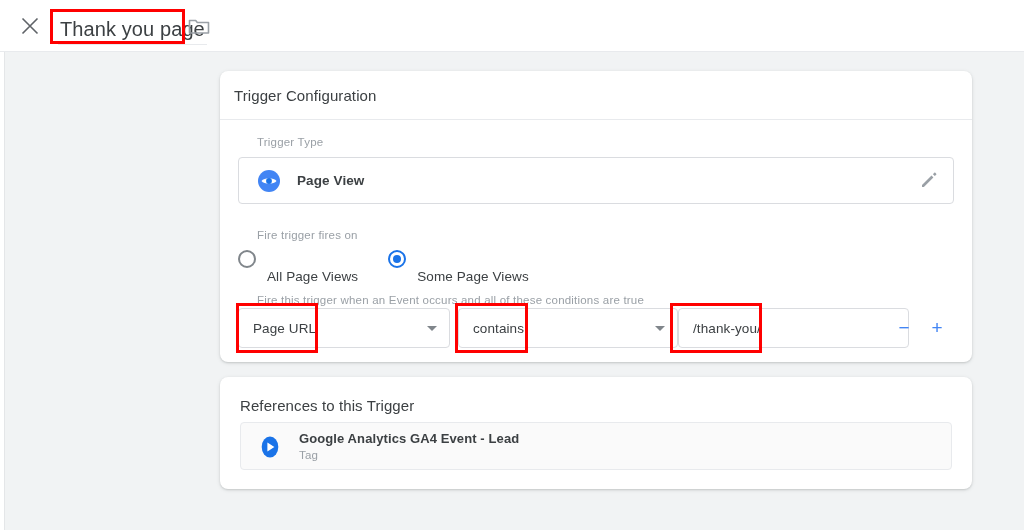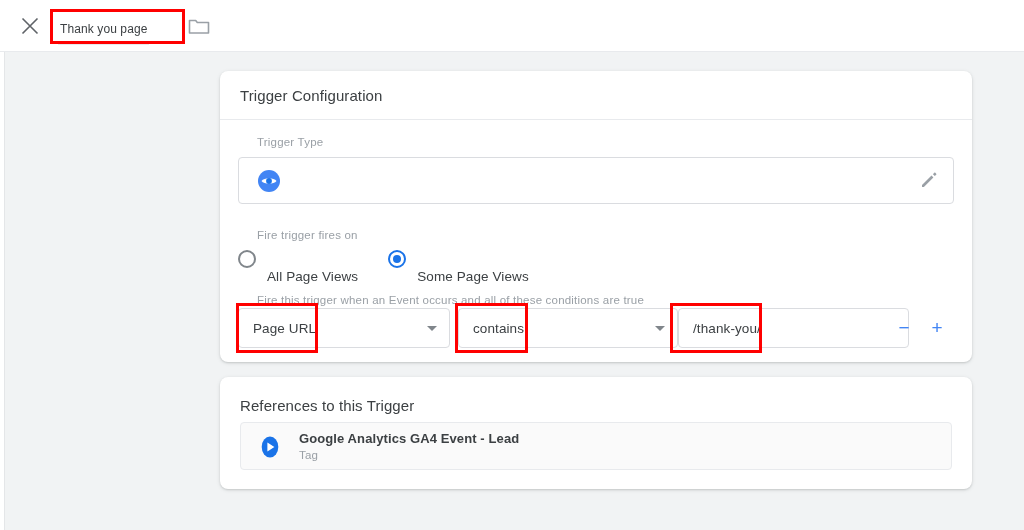--- a/index.html
+++ b/index.html
@@ -36,21 +36,21 @@
   .close-btn svg { display: block; }
 
   .title-wrap {
     position: absolute;
     left: 58px; top: 12px;
     height: 28px;
     display: flex;
     align-items: center;
   }
   .trigger-title {
-    font-size: 12px;
+    font-size: 20px;
     color: #3c4043;
     line-height: 24px;
     letter-spacing: .1px;
     border-bottom: 1px solid #e8eaed;
     padding: 10px 2px 3px 2px;
     white-space: nowrap;
     cursor: text;
   }
   .folder-icon {
     position: absolute;
@@ -85,21 +85,21 @@
   #refs-card {
     left: 220px; top: 377px;
     width: 752px; height: 112px; text-align: center;
   }
 
   .card-header {
     height: 49px;
     border-bottom: 1px solid #e8eaed;
     display: flex;
     align-items: center;
-    padding-left: 20px;
+    padding-left: 14px;
     box-sizing: border-box;
   }
   .card-header-title {
     font-size: 15px;
     color: #3c4043;
     letter-spacing: .1px;
   }
   .refs-title {
     font-size: 15px;
     color: #3c4043;
@@ -325,20 +325,21 @@
 <span class="field-label trigger-type-label">Trigger Type</span>
 
 <div class="trigger-type-box">
   <div class="pv-icon">
     <svg width="24" height="24" viewBox="0 0 24 24" aria-hidden="true">
       <circle cx="12" cy="12" r="11" fill="#4285f4"></circle>
       <path d="M4.5 12 C7 8.3, 17 8.3, 19.5 12 C17 15.7, 7 15.7, 4.5 12 Z" fill="#ffffff"></path>
       <circle cx="12" cy="12" r="2.9" fill="#1a73e8"></circle>
     </svg>
   </div>
+  <span class="pv-text">Page View</span>
   <div class="pencil">
     <svg width="20" height="20" viewBox="0 0 20 20" aria-hidden="true">
       <path d="M3 15.1 L3 17 L4.9 17 L14.4 7.5 L12.5 5.6 Z" fill="#9aa0a6"></path>
       <path d="M15.8 6.1 L17.2 4.7 C17.5 4.4 17.5 4 17.2 3.7 L16.3 2.8
                C16 2.5 15.6 2.5 15.3 2.8 L13.9 4.2 Z" fill="#9aa0a6"></path>
     </svg>
   </div>
 </div>
 
 <span class="field-label fires-on-label">Fire trigger fires on</span>

